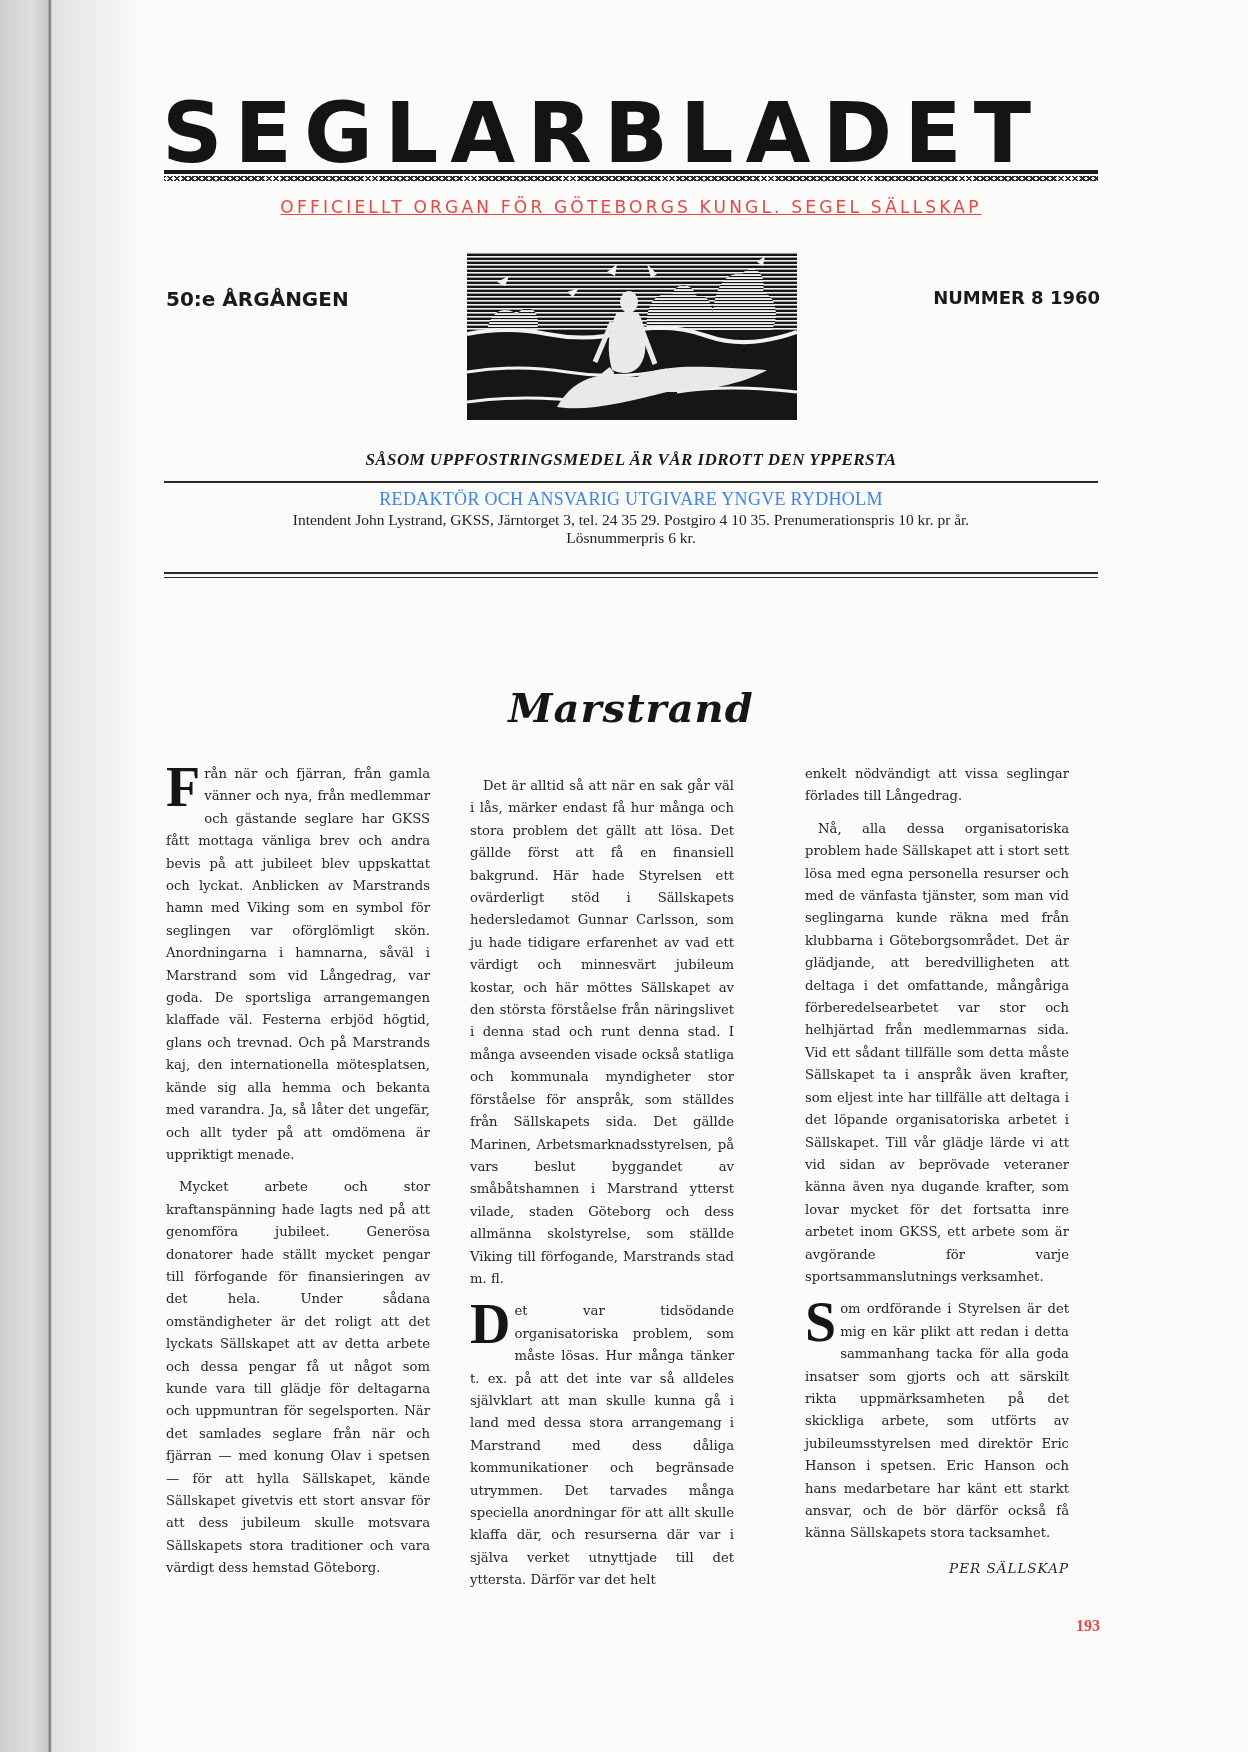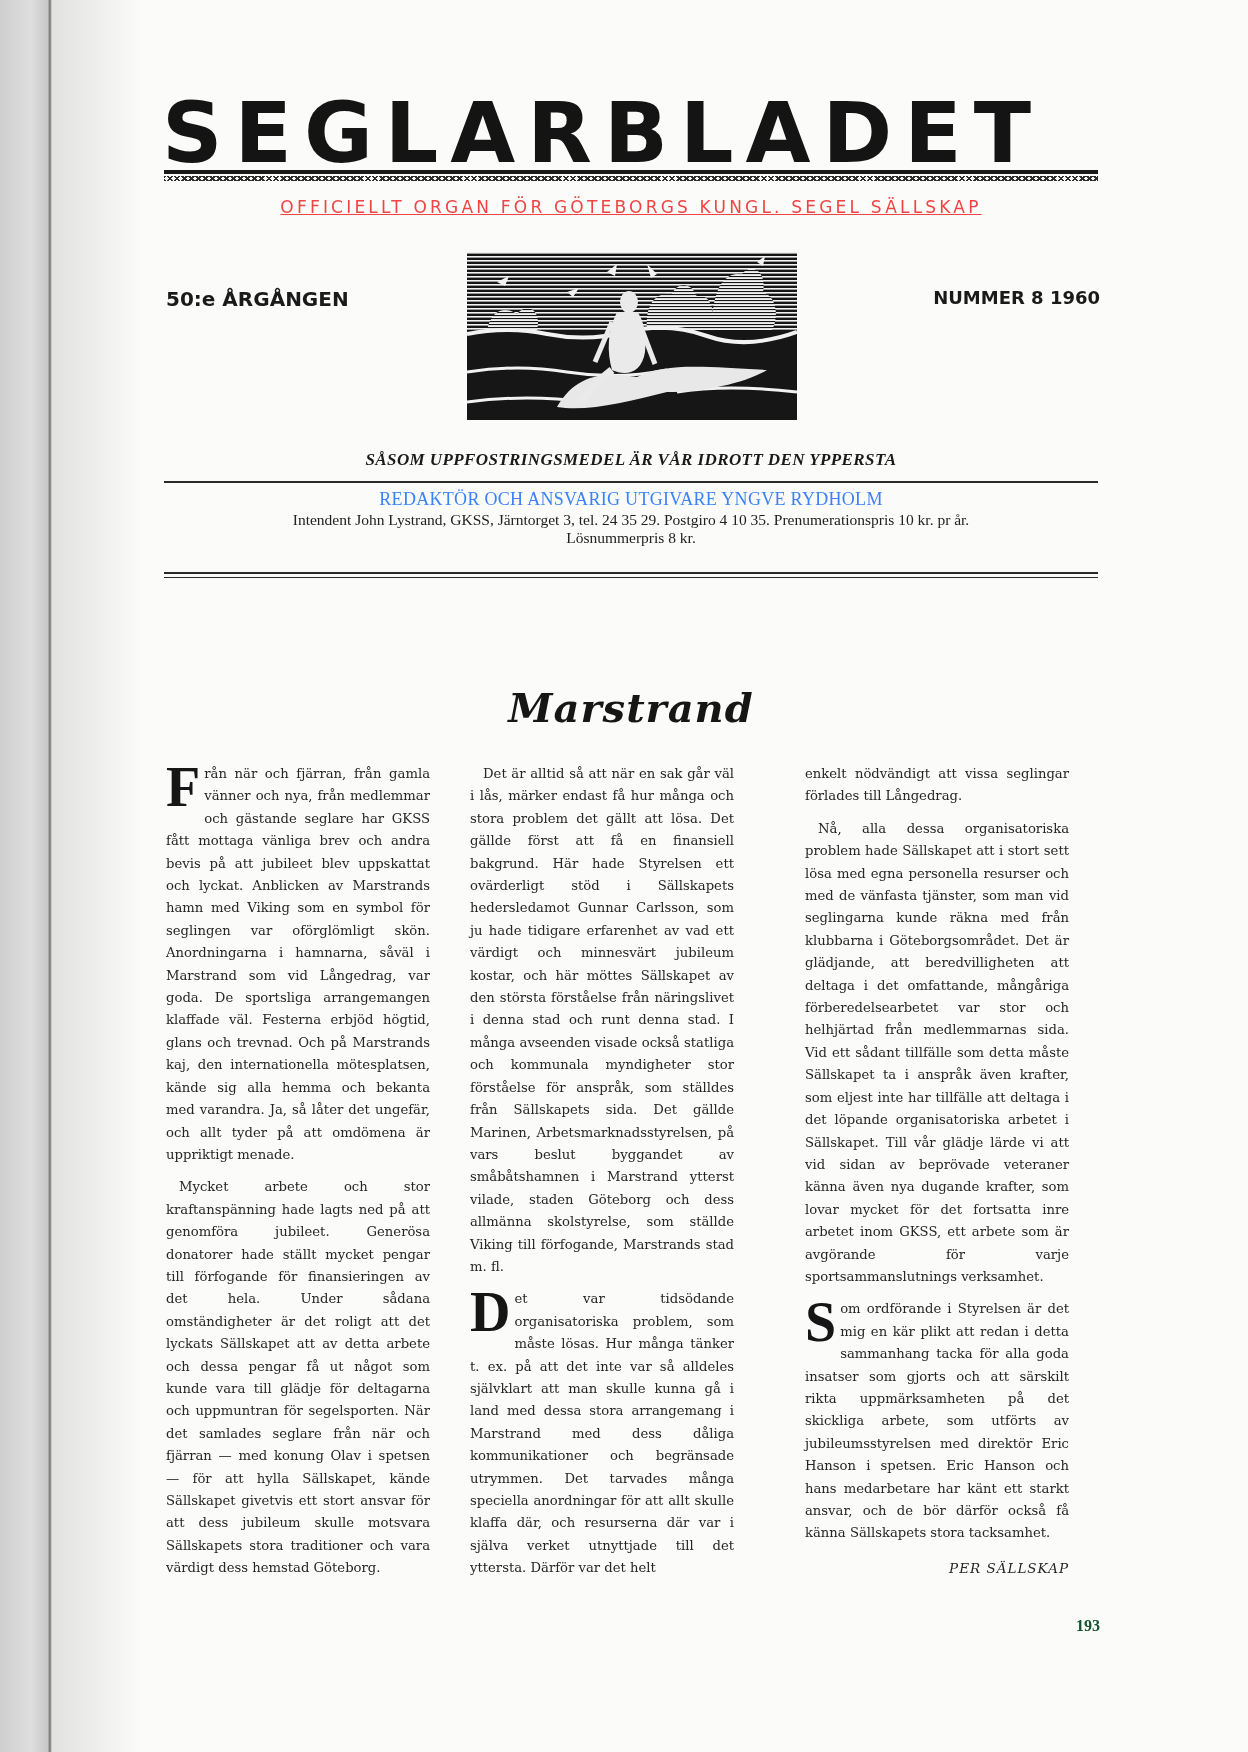--- a/index.html
+++ b/index.html
@@ -78,34 +78,34 @@
   }
   .col {
     position: absolute; top: 763px; width: 264px;
     font-family: "DejaVu Serif", serif; font-size: 13.2px; line-height: 22.4px;
     color: #262626; text-align: justify;
   }
   .col p { margin: 0; text-indent: 13px; hyphens: manual; }
   .col p + p { margin-top: 10px; }
   .col p.dropcap { text-indent: 0; }
   .col1 { left: 166px; }
-  .col2 { left: 470px; }
+  .col2 { left: 470px; margin-top: 12px; }
   .col3 { left: 805px; }
   .drop {
     float: left; font-family: "Liberation Serif", serif; font-size: 56px;
     line-height: 44px; margin: 2px 4px 0 0; color: #161616; font-weight: bold;
   }
   .signature {
     position: absolute; left: 805px; top: 1560px; width: 280px; text-align: right;
     font-family: "DejaVu Serif", serif; font-style: italic; font-size: 13.5px; letter-spacing: 1px; color: #262626;
     padding-right: 16px; box-sizing: border-box;
   }
   .page-number {
     position: absolute; left: 1050px; top: 1617px; width: 50px; text-align: right;
-    font-family: "Liberation Serif", serif; font-weight: bold; font-size: 16px; color: #14532d;
+    font-family: "Liberation Serif", serif; font-weight: bold; font-size: 16px; color: #ef4444;
   }
 </style>
 </head>
 <body>
 
 <div class="binding"></div>
 <div class="gutter-shadow"></div>
 
 <div class="masthead">SEGLARBLADET</div>
 <div class="rule-thick"></div>
@@ -143,21 +143,21 @@
     <path d="M172 70 L188 112" stroke="#eaeaea" stroke-width="5"></path>
     <path d="M145 118 C130 130 120 140 115 150" stroke="#eaeaea" stroke-width="8" fill="none"></path>
   </svg>
 </div>
 
 <div class="motto">SÅSOM UPPFOSTRINGSMEDEL ÄR VÅR IDROTT DEN YPPERSTA</div>
 <div class="rule-mid"></div>
 <div class="editor">REDAKTÖR OCH ANSVARIG UTGIVARE YNGVE RYDHOLM</div>
 <div class="info">
   <div>Intendent John Lystrand, GKSS, Järntorget 3, tel. 24 35 29. Postgiro 4 10 35. Prenumerationspris 10 kr. pr år.</div>
-  <div>Lösnummerpris 8 kr.</div>
+  <div>Lösnummerpris 6 kr.</div>
 </div>
 <div class="rule-double-a"></div>
 <div class="rule-double-b"></div>
 
 <div class="article-title">Marstrand</div>
 
 <div class="col col1">
   <p class="dropcap"><span class="drop">F</span><span>rån när och fjärran, från gamla vänner och nya, från medlemmar och gästande seglare har GKSS fått mottaga vänliga brev och andra bevis på att jubileet blev uppskattat och lyckat. Anblicken av Marstrands hamn med Viking som en symbol för seglingen var oförglömligt skön. Anordningarna i hamnarna, såväl i Marstrand som vid Långedrag, var goda. De sportsliga arrangemangen klaffade väl. Festerna erbjöd högtid, glans och trevnad. Och på Marstrands kaj, den internationella mötesplatsen, kände sig alla hemma och bekanta med varandra. Ja, så låter det ungefär, och allt tyder på att omdömena är uppriktigt menade.</span></p>
   <p>Mycket arbete och stor kraftanspänning hade lagts ned på att genomföra jubileet. Generösa donatorer hade ställt mycket pengar till förfogande för finansieringen av det hela. Under sådana omständigheter är det roligt att det lyckats Sällskapet att av detta arbete och dessa pengar få ut något som kunde vara till glädje för deltagarna och uppmuntran för segelsporten. När det samlades seglare från när och fjärran — med konung Olav i spetsen — för att hylla Sällskapet, kände Sällskapet givetvis ett stort ansvar för att dess jubileum skulle motsvara Sällskapets stora traditioner och vara värdigt dess hemstad Göteborg.</p>
 </div>

